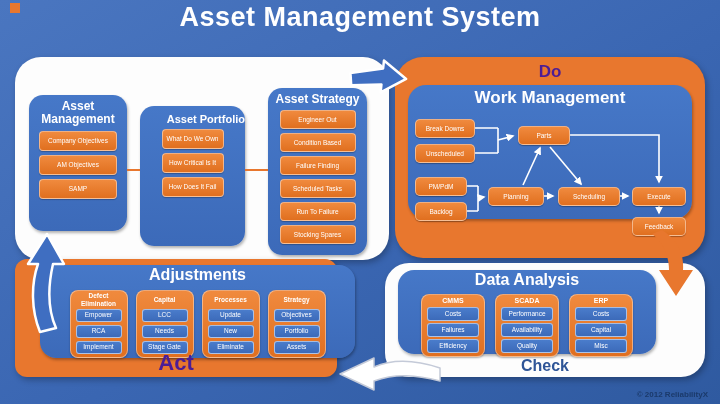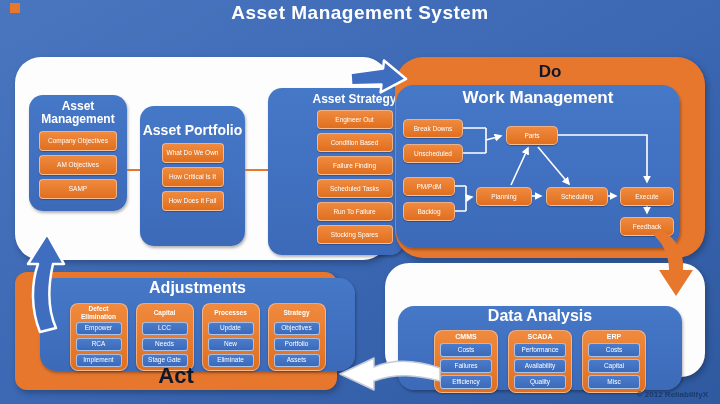--- a/index.html
+++ b/index.html
@@ -1,85 +1,85 @@
 <!DOCTYPE html>
 <html><head>
 <meta charset="utf-8">
 <style>
   html,body{margin:0;padding:0;background:#222;}
   .stage{position:relative;width:720px;height:404px;overflow:hidden;
          font-family:"Liberation Sans",sans-serif;
          background:linear-gradient(150deg,#4a76c0 0%,#3a66b2 55%,#2f5aa0 100%);}
   .title{position:absolute;top:2px;left:0;width:100%;text-align:center;margin:0;
-         color:#fff;font-size:19px;font-weight:600;letter-spacing:.5px;}
+         color:#fff;font-size:27px;font-weight:600;letter-spacing:.5px;}
   .corner-accent{position:absolute;left:10px;top:3px;width:10px;height:10px;background:#e8772e;}
 
   .panel{position:absolute;border-radius:26px;box-shadow:2px 3px 6px rgba(0,0,0,.28);}
   .panel.white{background:#fdfdfd;}
   .panel.orangebg{background:#e8772e;}
 
   .q-label{position:absolute;left:0;width:100%;text-align:center;font-weight:bold;}
   .blue-text{color:#2f5597;}
-  .white-text{color:#0f172a;}
+  .white-text{color:#4c1d95;}
 
   .bluebox{position:absolute;background:linear-gradient(180deg,#4678c8,#3c6ab9);
            border-radius:14px;box-shadow:1px 2px 3px rgba(0,0,0,.3);}
   .group-title{color:#fff;text-align:center;font-weight:600;line-height:1.12;padding-top:5px;}
 
   .chip{background:linear-gradient(180deg,#f08a3e,#e06f1f);border:1px solid rgba(255,255,255,.45);
         border-radius:4px;color:#fff;text-align:center;font-size:6.5px;line-height:1.25;
         display:flex;align-items:center;justify-content:center;
         margin:4px auto 0;padding:2px 1px;box-shadow:0 1px 1px rgba(0,0,0,.25);}
 
   
   .plan{left:15px;top:57px;width:374px;height:203px;}
   .plan .q-label{top:6px;font-size:17px;}
-  .g-am{left:14px;top:38px;width:98px;height:116px;}
+  .g-am{left:14px;top:38px;width:98px;height:136px;}
   .g-am .group-title{font-size:12px;}
   .g-am .chip{width:74px;min-height:14px;}
   .g-ap{left:125px;top:49px;width:105px;height:140px;}
-  .g-ap .group-title{font-size:14px;padding-top:17px;}
+  .g-ap .group-title{font-size:11px;padding-top:7px;text-align:right;}
   .g-ap .chip{width:58px;min-height:14px;}
-  .g-as{left:253px;top:31px;width:99px;height:167px;padding-left:37px;}
+  .g-as{left:253px;top:31px;width:99px;height:167px;}
   .g-as .group-title{font-size:12px;}
   .g-as .chip{width:72px;min-height:13px;margin-top:4px;}
   .plan-connectors{position:absolute;left:0;top:0;pointer-events:none;}
 
   
   .do{left:395px;top:57px;width:310px;height:201px;border-radius:28px;}
   .do .q-label{top:5px;font-size:17px;}
-  .wm-box{position:absolute;left:1px;top:28px;width:284px;height:163px;
+  .wm-box{position:absolute;left:13px;top:28px;width:284px;height:134px;
           background:linear-gradient(180deg,#4678c8,#3c6ab9);border-radius:18px;}
   .wm-title{position:absolute;top:3px;left:0;width:100%;text-align:center;color:#fff;
             font-size:17px;font-weight:600;}
   .wm-lines{position:absolute;left:0;top:0;}
   .node{position:absolute;height:19px;background:linear-gradient(180deg,#f08a3e,#e06f1f);
         border:1px solid rgba(255,255,255,.45);border-radius:5px;color:#fff;font-size:6.5px;
         display:flex;align-items:center;justify-content:center;text-align:center;
         box-shadow:0 1px 1px rgba(0,0,0,.3);box-sizing:border-box;}
 
   
   .check{left:385px;top:263px;width:320px;height:114px;border-radius:24px;}
   .check .q-label{bottom:2px;font-size:16px;}
-  .da-box{left:13px;top:7px;width:284px;height:84px;border-radius:16px;margin-top:36px;}
+  .da-box{left:13px;top:7px;width:258px;height:84px;border-radius:16px;}
   .da-title{position:absolute;top:1px;left:0;width:100%;text-align:center;color:#fff;
             font-size:16px;font-weight:600;}
   .cols{position:absolute;left:0;right:0;display:flex;justify-content:center;}
   .da-box .cols{top:24px;gap:10px;}
   .ocol{background:linear-gradient(180deg,#f08a3e,#e06f1f);border:1px solid rgba(255,255,255,.4);
         border-radius:8px;box-shadow:0 1px 2px rgba(0,0,0,.3);padding:2px 3px 3px;box-sizing:border-box;}
   .da-box .ocol{width:64px;}
   .ocol-title{color:#fff;font-weight:bold;text-align:center;font-size:7px;line-height:1.1;
               display:flex;align-items:center;justify-content:center;}
   .pill{background:linear-gradient(180deg,#4a7ccb,#3c6ab9);border:1px solid rgba(255,255,255,.55);
         border-radius:3px;color:#fff;font-size:6.5px;text-align:center;margin:2.5px 2px 0;
         padding:2.5px 0;line-height:1;}
 
   
-  .act{left:15px;top:272px;width:322px;height:118px;border-radius:12px;}
+  .act{left:15px;top:259px;width:322px;height:118px;border-radius:12px;}
   .act .q-label{bottom:1px;font-size:22px;}
   .adj-box{left:25px;top:6px;width:315px;height:93px;border-radius:16px;}
   .adj-title{position:absolute;top:1px;left:0;width:100%;text-align:center;color:#fff;
              font-size:16px;font-weight:600;}
   .adj-box .cols{top:25px;gap:8px;}
   .adj-box .ocol{width:58px;}
   .adj-box .ocol-title{font-size:6.5px;height:13px;}
 
   .cycle-arrow{position:absolute;pointer-events:none;}
   .footer{position:absolute;right:12px;bottom:5px;color:#1b3a6b;font-size:8px;font-weight:600;}
@@ -174,20 +174,21 @@
           <div class="pill">Quality</div>
         </div>
         <div class="ocol">
           <div class="ocol-title">ERP</div>
           <div class="pill">Costs</div>
           <div class="pill">Capital</div>
           <div class="pill">Misc</div>
         </div>
       </div>
     </div>
+    <div class="q-label blue-text">Check</div>
   </section>
 
   <section class="panel orangebg act">
     <div class="bluebox adj-box">
       <div class="adj-title">Adjustments</div>
       <div class="cols">
         <div class="ocol">
           <div class="ocol-title">Defect Elimination</div>
           <div class="pill">Empower</div>
           <div class="pill">RCA</div>

